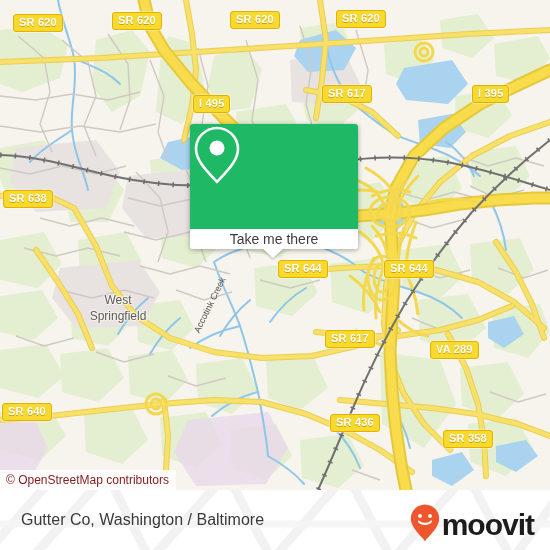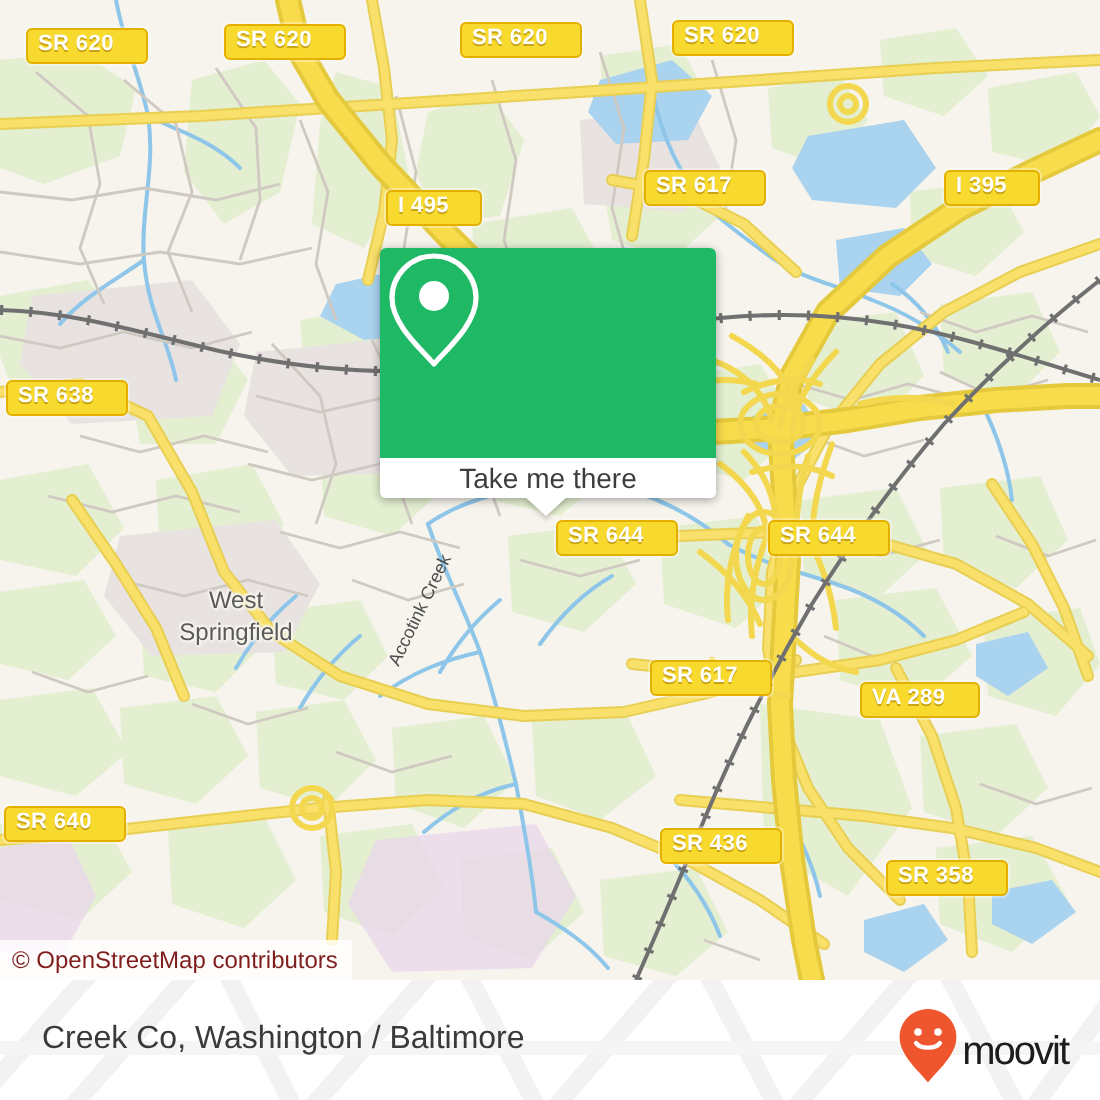--- a/index.html
+++ b/index.html
@@ -20,21 +20,21 @@
   
   .shield{
     position:absolute;
     background:#f8d92e;
     border:1px solid #e3b000;
     border-radius:3px;
     color:#ffffff;
     font-size:11px;
     font-weight:bold;
     letter-spacing:.2px;
-    padding:1px 16px 2px 5px;
+    padding:1px 5px 2px 5px;
     line-height:13px;
     white-space:nowrap;
     text-shadow:0 1px 0 rgba(160,120,0,.55);
     box-shadow:0 0 0 1px rgba(255,255,255,.35);
   }
 
   
   .place{
     position:absolute;
     color:#5a5a5a;
@@ -119,26 +119,26 @@
     color:#3a3a3a;
     white-space:nowrap;
     z-index:2;
   }
   #brand{
     position:absolute;right:16px;top:14px;
     display:flex;align-items:center;
     z-index:2;
   }
   #brand-text{
-    font-size:20px;
+    font-size:30px;
     color:#1c1c1c;
     letter-spacing:-1px;
     line-height:30px;
     margin-left:2px;
-    font-weight:normal;
+    font-weight:bold;
   }
 </style>
 </head>
 <body>
 
 <div id="app">
 
   <div id="map">
 
     <svg width="550" height="490" viewBox="0 0 550 490">
@@ -426,21 +426,21 @@
         <path d="M350,-10 L392,70"></path>
         <path d="M392,70 L470,-20"></path>
         <path d="M470,-10 L512,70"></path>
         <path d="M512,70 L570,-10"></path>
       </g>
       <g fill="none" stroke="#f5f5f5" stroke-width="7" stroke-linecap="round">
         <path d="M0,34 L550,34"></path>
       </g>
     </svg>
 
-    <div id="bottom-title">Creek Co, Washington / Baltimore</div>
+    <div id="bottom-title">Gutter Co, Washington / Baltimore</div>
 
     <div id="brand">
       <span>
         <svg width="30" height="38" viewBox="0 0 30 38" aria-hidden="true">
           <path d="M15 0.5 C7 0.5 0.8 6.8 0.8 14.6 C0.8 23.6 10.5 31.5 15 37.2 C19.5 31.5 29.2 23.6 29.2 14.6 C29.2 6.8 23 0.5 15 0.5 Z" fill="#f0562d"></path>
           <circle cx="10" cy="12" r="1.9" fill="#ffffff"></circle>
           <circle cx="20" cy="12" r="1.9" fill="#ffffff"></circle>
           <path d="M9 17.5 C11 20.6 19 20.6 21 17.5" fill="none" stroke="#ffffff" stroke-width="2.1" stroke-linecap="round"></path>
         </svg>
       </span>

